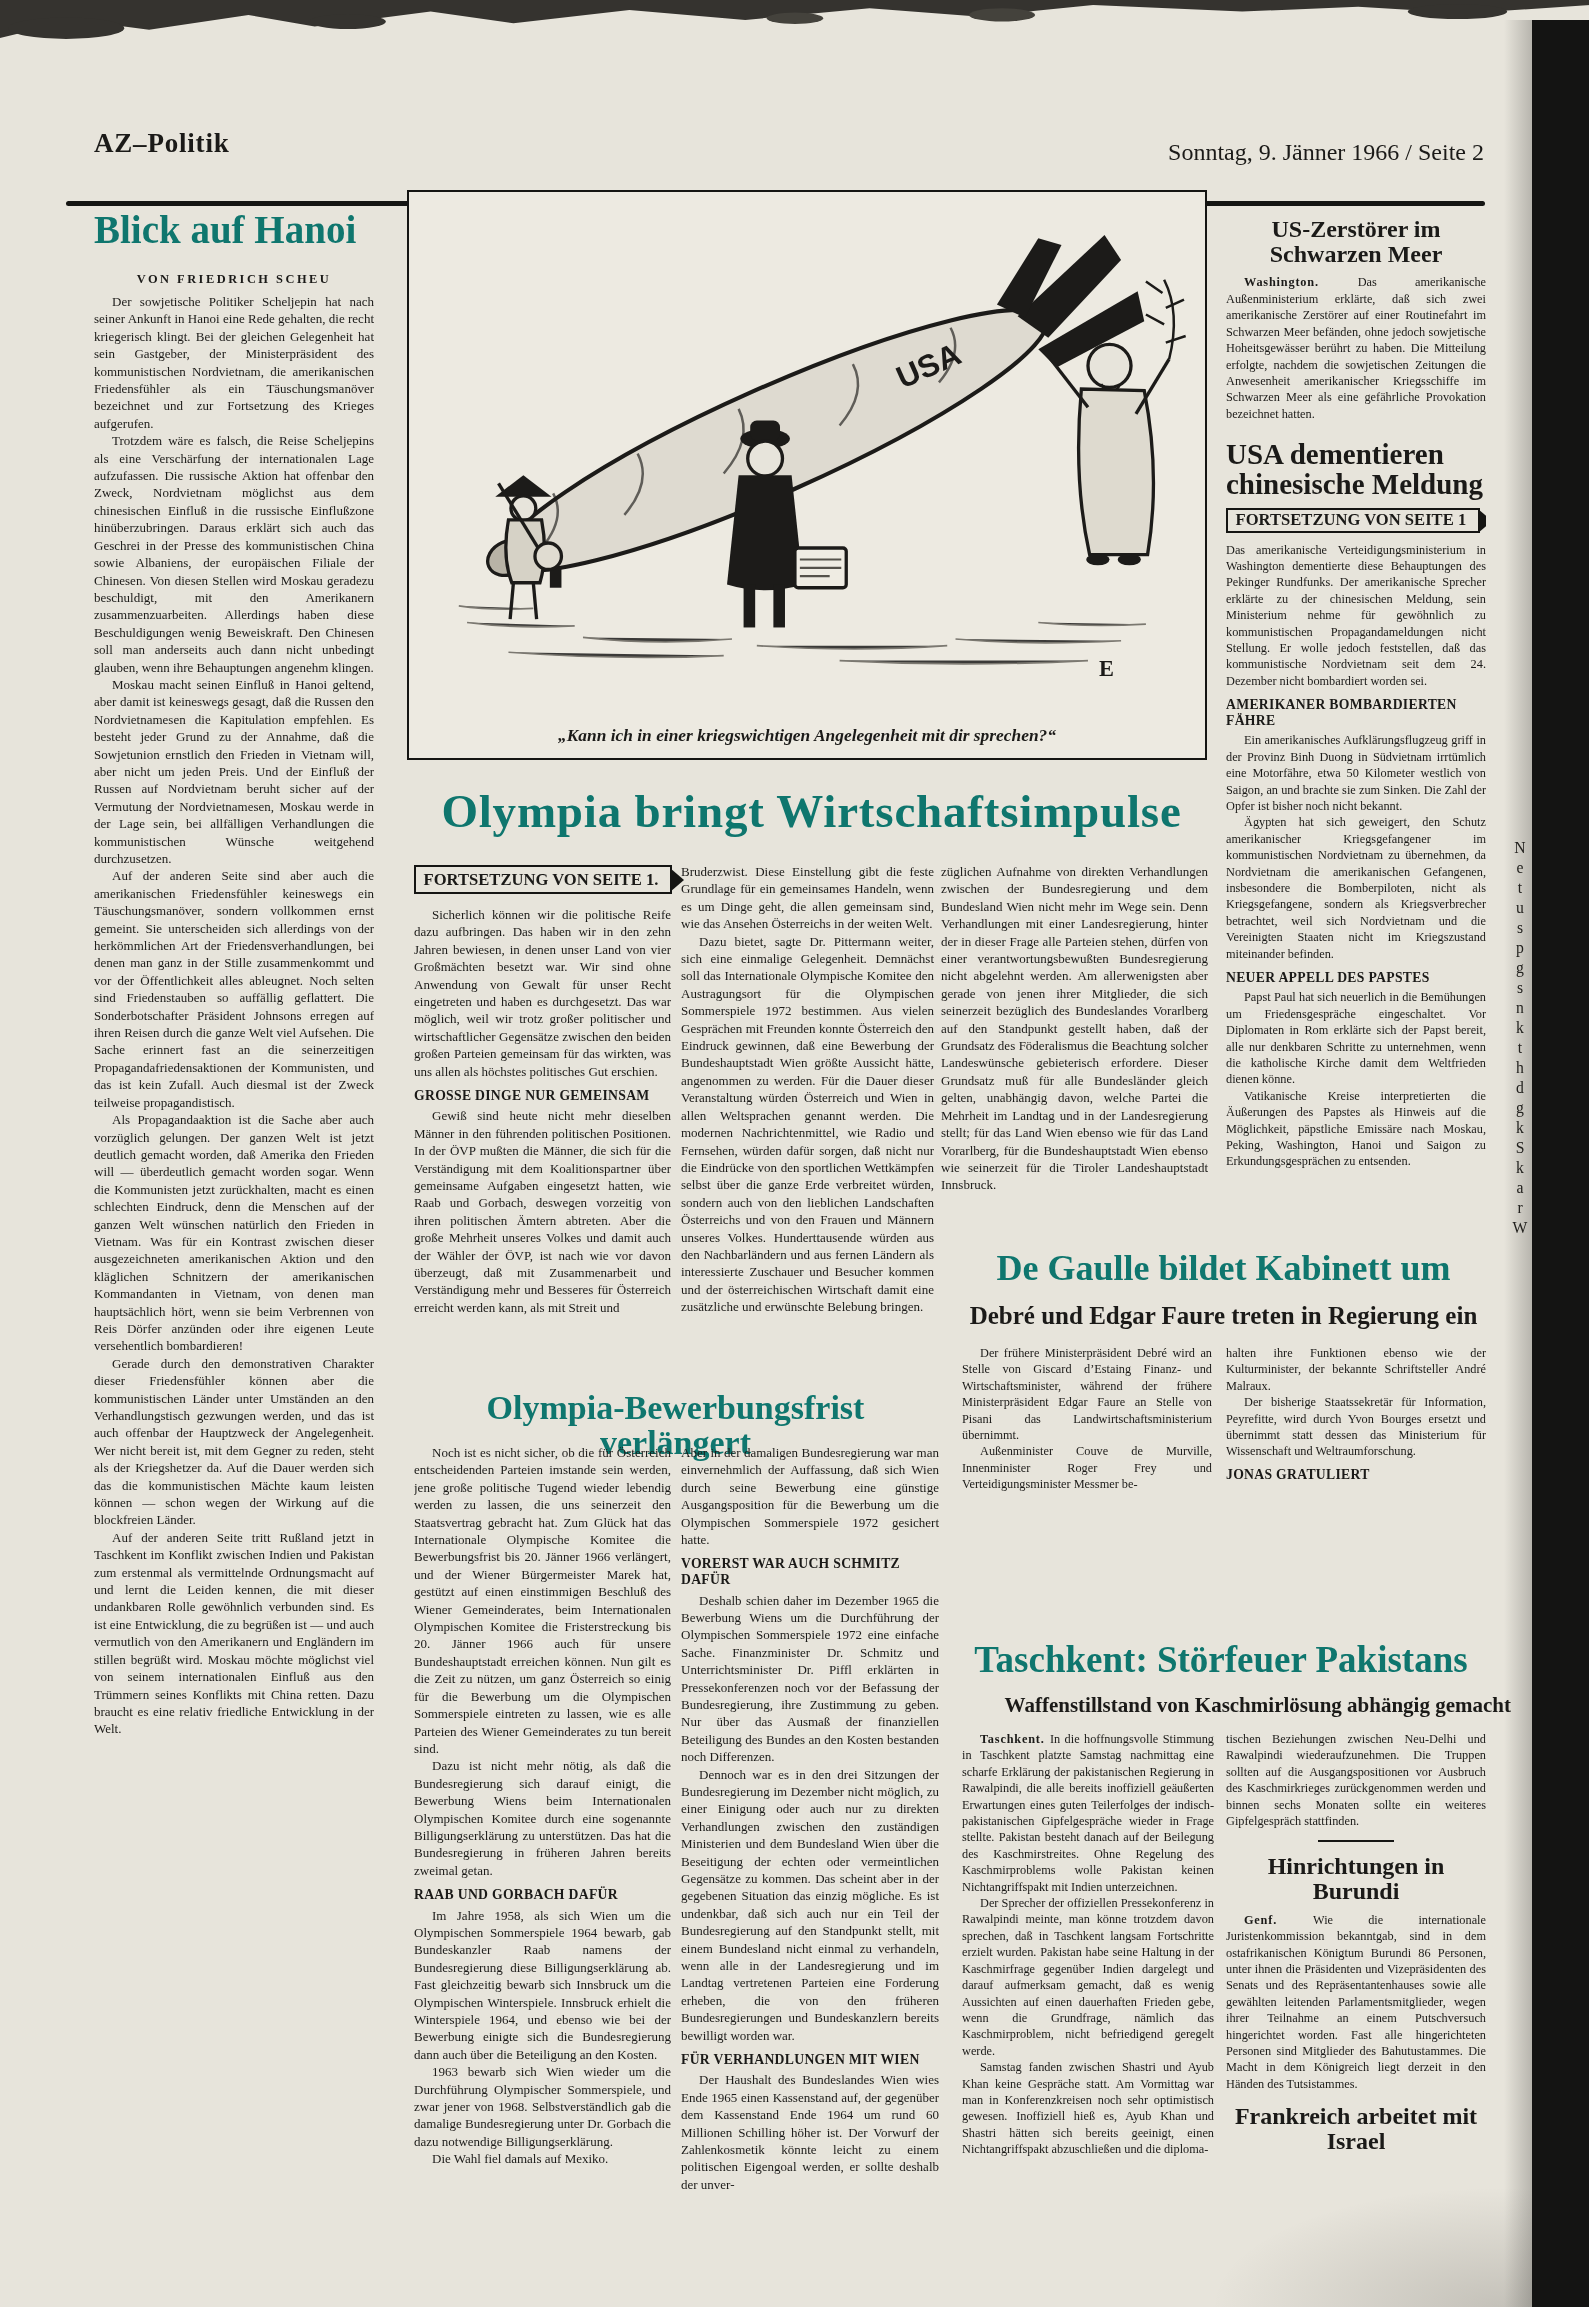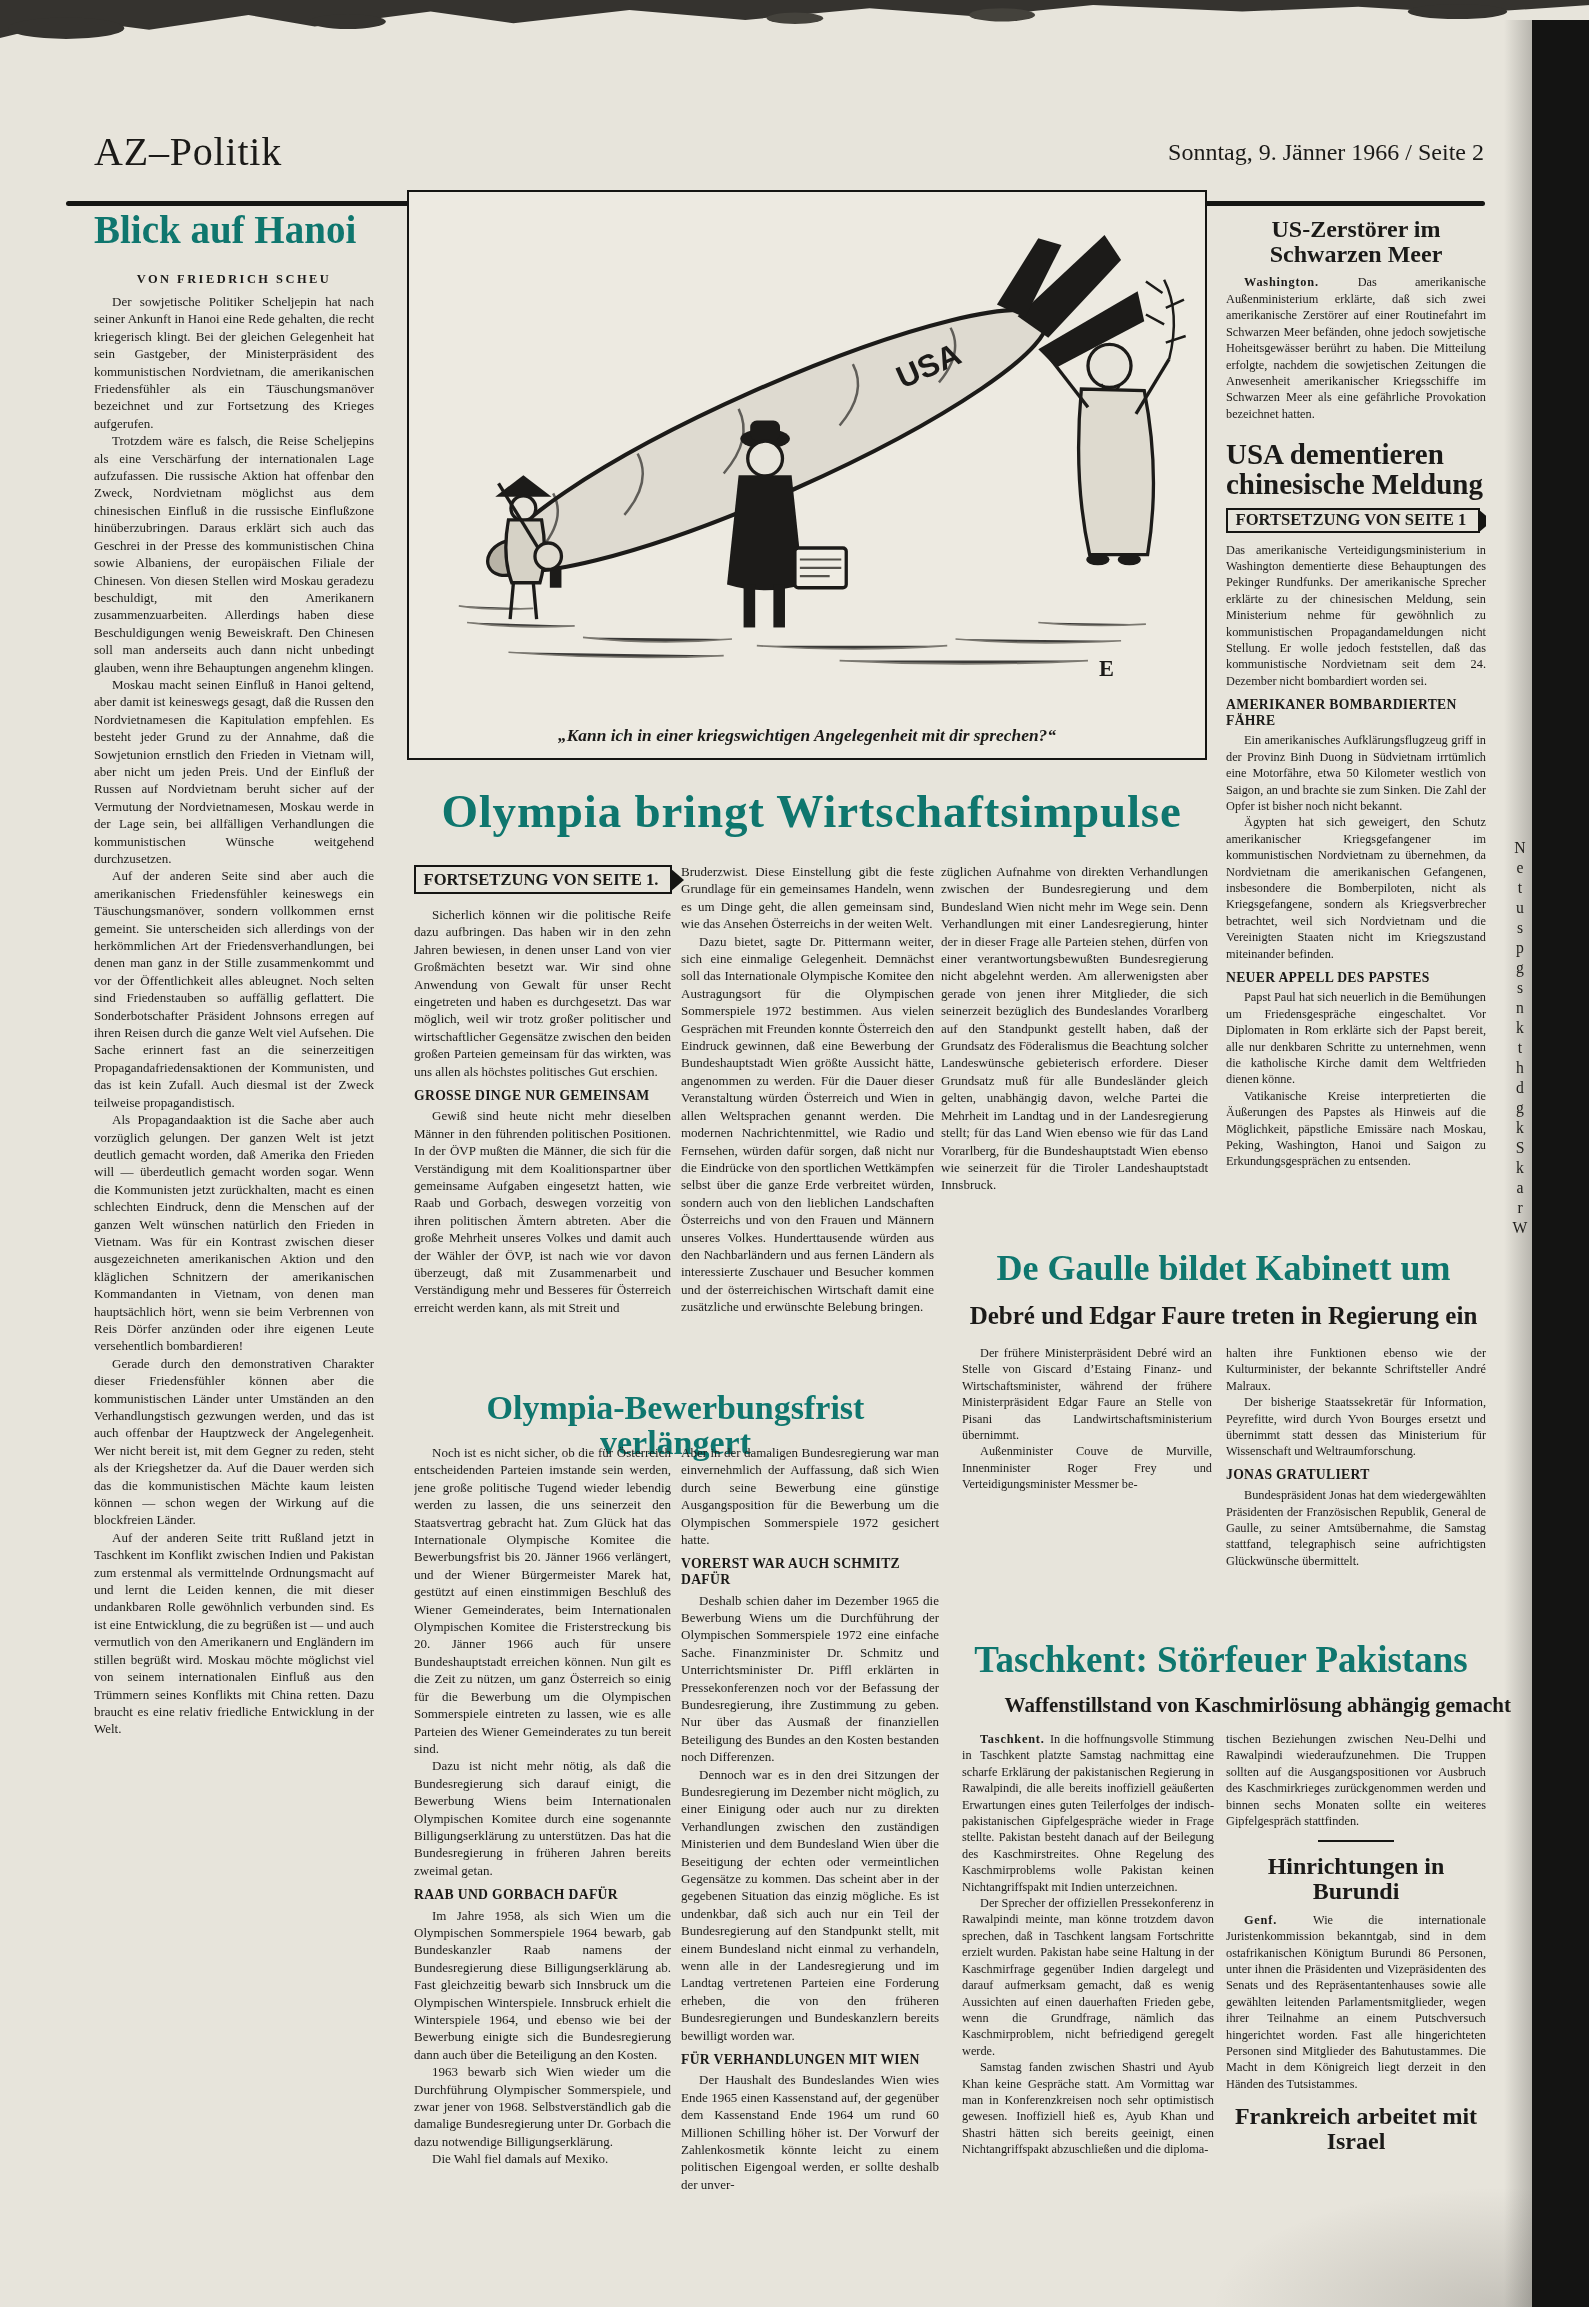--- a/index.html
+++ b/index.html
@@ -9,21 +9,21 @@
   
   #torn-top{left:0;top:0;width:1590px;height:58px;}
   #right-band{left:1532px;top:20px;width:58px;height:2287px;background:#141413;}
   #right-smudge{left:1504px;top:20px;width:31px;height:2287px;
     background:linear-gradient(90deg,rgba(20,20,19,0) 0%,rgba(20,20,19,.25) 100%);}
   #corner-shadow{left:1209px;top:2186px;width:323px;height:121px;
     background:radial-gradient(ellipse at 90% 100%,rgba(40,38,34,.18),rgba(40,38,34,0) 70%);}
   #edge-letters{left:1510px;top:838px;width:20px;font-size:15.7px;line-height:20px;
     color:#23221f;text-align:center;}
   
-  #masthead{left:94px;top:128px;font-size:40px;font-weight:normal;letter-spacing:0.8px;}
+  #masthead{left:94px;top:128px;font-size:27px;font-weight:bold;letter-spacing:0.8px;}
   #dateline{left:977px;top:139px;width:507px;text-align:right;font-size:24px;}
   #head-rule{left:66px;top:201px;width:1419px;height:5px;background:#151513;border-radius:2.5px;}
   
   .hl{font-weight:bold;color:#0f766e;line-height:1.02;}
   #lead-title{left:94px;top:210px;font-size:39px;}
   #olympia-headline{left:414px;top:788px;width:795px;text-align:center;font-size:47px;letter-spacing:0.8px;}
   #bewerbung-headline{left:409px;top:1391px;width:533px;text-align:center;font-size:34px;}
   #degaulle-headline{left:961px;top:1250px;width:525px;text-align:center;font-size:36px;}
   #degaulle-subhead{left:961px;top:1302px;width:525px;text-align:center;font-size:25px;font-weight:bold;}
   #tash-headline{left:952px;top:1641px;width:538px;text-align:center;font-size:37px;}
@@ -254,21 +254,20 @@
 <div id="degaulle-headline" class="abs hl">De Gaulle bildet Kabinett um</div>
 <div id="degaulle-subhead" class="abs">Debré und Edgar Faure treten in Regierung ein</div>
 <div id="dg-col1" class="abs colflow body-b">
     <div class="para">Der frühere Ministerpräsident Debré wird an Stelle von Giscard d’Estaing Finanz- und Wirtschaftsminister, während der frühere Ministerpräsident Edgar Faure an Stelle von Pisani das Landwirtschaftsministerium übernimmt.</div>
     <div class="para">Außenminister Couve de Murville, Innenminister Roger Frey und Verteidigungsminister Messmer be-</div>
   </div>
 <div id="dg-col2" class="abs colflow body-b">
     <div class="para noindent">halten ihre Funktionen ebenso wie der Kulturminister, der bekannte Schriftsteller André Malraux.</div>
     <div class="para">Der bisherige Staatssekretär für Information, Peyrefitte, wird durch Yvon Bourges ersetzt und übernimmt statt dessen das Ministerium für Wissenschaft und Weltraumforschung.</div>
     <div class="subhead">JONAS GRATULIERT</div>
-    <div class="para">Bundespräsident Jonas hat dem wiedergewählten Präsidenten der Französischen Republik, General de Gaulle, zu seiner Amtsübernahme, die Samstag stattfand, telegraphisch seine aufrichtigsten Glückwünsche übermittelt.</div>
   </div>
 
 
 <div id="tash-headline" class="abs hl">Taschkent: Störfeuer Pakistans</div>
 <div id="tash-subhead" class="abs">Waffenstillstand von Kaschmirlösung abhängig gemacht</div>
 <div id="tash-col1" class="abs colflow body-b">
     <div class="para"><b>Taschkent. </b>In die hoffnungsvolle Stimmung in Taschkent platzte Samstag nachmittag eine scharfe Erklärung der pakistanischen Regierung in Rawalpindi, die alle bereits inoffiziell geäußerten Erwartungen eines guten Teilerfolges der indisch-pakistanischen Gipfelgespräche wieder in Frage stellte. Pakistan besteht danach auf der Beilegung des Kaschmirstreites. Ohne Regelung des Kaschmirproblems wolle Pakistan keinen Nichtangriffspakt mit Indien unterzeichnen.</div>
     <div class="para">Der Sprecher der offiziellen Pressekonferenz in Rawalpindi meinte, man könne trotzdem davon sprechen, daß in Taschkent langsam Fortschritte erzielt wurden. Pakistan habe seine Haltung in der Kaschmirfrage gegenüber Indien dargelegt und darauf aufmerksam gemacht, daß es wenig Aussichten auf einen dauerhaften Frieden gebe, wenn die Grundfrage, nämlich das Kaschmirproblem, nicht befriedigend geregelt werde.</div>
     <div class="para">Samstag fanden zwischen Shastri und Ayub Khan keine Gespräche statt. Am Vormittag war man in Konferenzkreisen noch sehr optimistisch gewesen. Inoffiziell hieß es, Ayub Khan und Shastri hätten sich bereits geeinigt, einen Nichtangriffspakt abzuschließen und die diploma-</div>
   </div>

